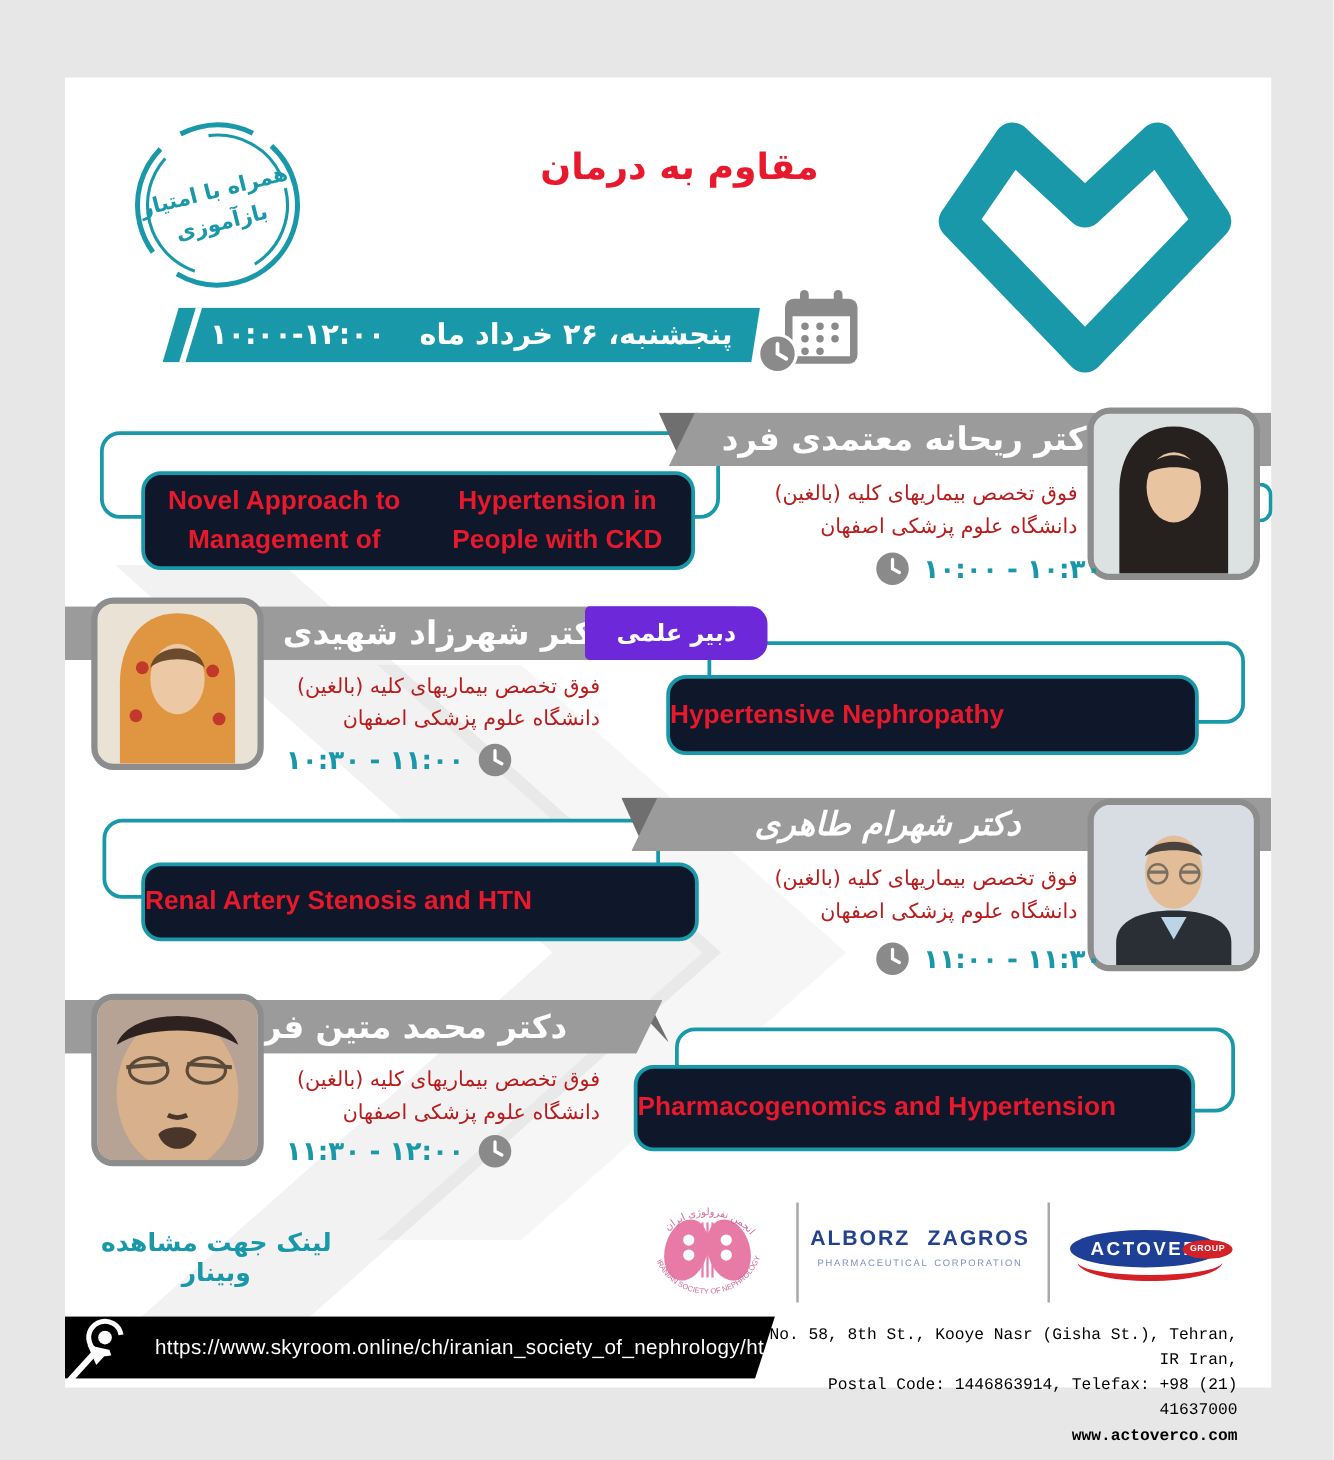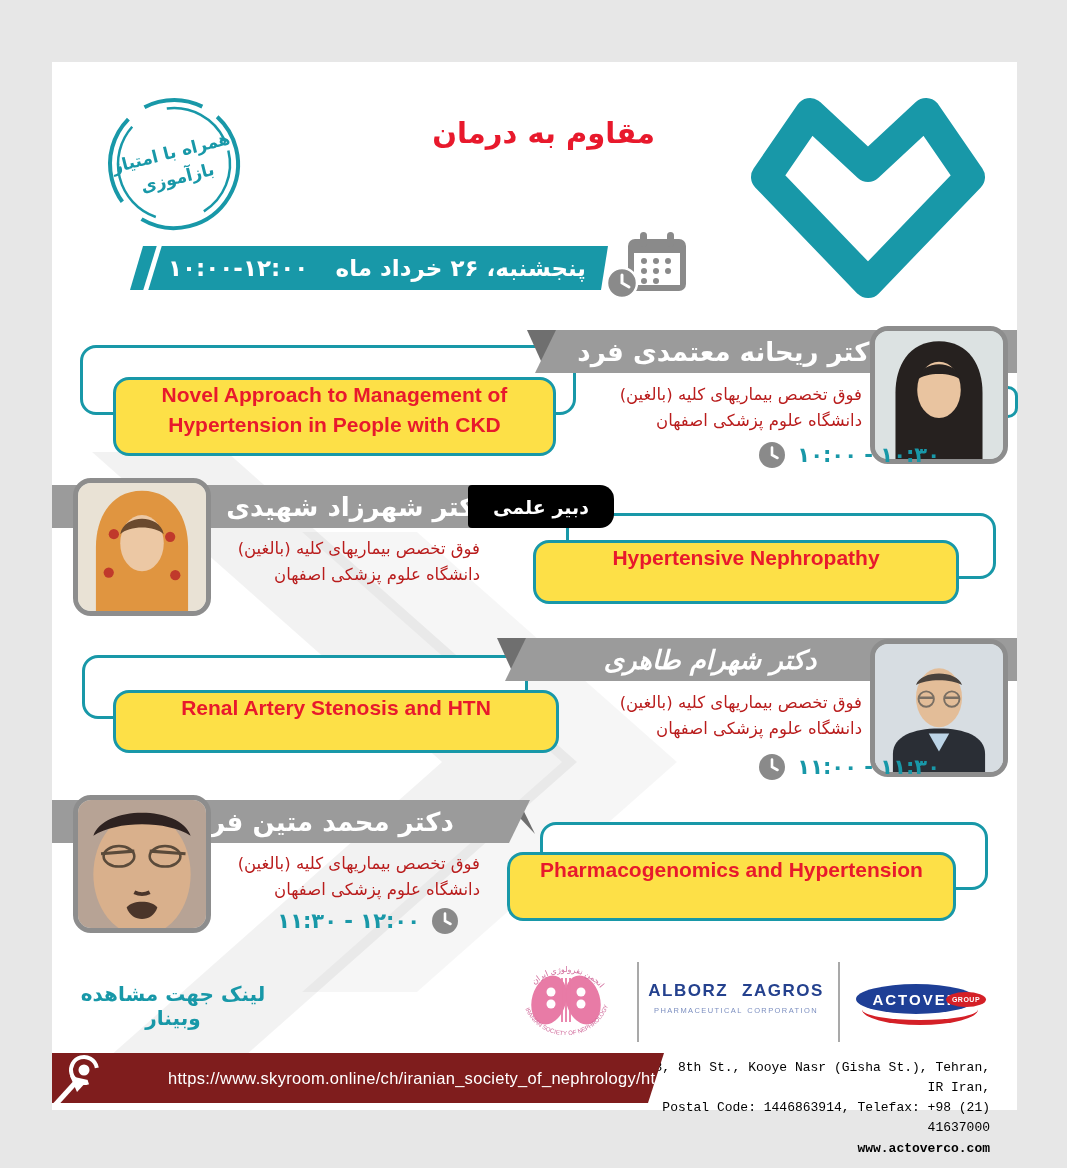--- a/index.html
+++ b/index.html
@@ -4,51 +4,51 @@
 <style>
   html,body{margin:0;padding:0;}
   .canvas{position:relative;width:1067px;height:1168px;background:#e7e7e7;overflow:hidden;
           font-family:"DejaVu Sans",sans-serif;}
   .card{position:absolute;left:52px;top:62px;width:965px;height:1048px;background:#ffffff;}
   .abs{position:absolute;}
   
   .wm{position:absolute;inset:0;z-index:0;}
   
   .boxOuter{position:absolute;background:#fff;border:3px solid #1898a8;border-radius:16px;z-index:2;}
-  .boxInner{position:absolute;background:#fde047;border:3px solid #1898a8;border-radius:16px;z-index:4;
-            display:flex;flex-direction:column;align-items:center;justify-content:flex-start;}
+  .boxInner{position:absolute;background:#0f172a;border:3px solid #1898a8;border-radius:16px;z-index:4;
+            display:flex;flex-direction:row;align-items:center;justify-content:space-between;}
   .talk{color:#e8192c;font-family:"Liberation Sans","DejaVu Sans",sans-serif;
         font-size:21px;font-weight:600;line-height:1.45;text-align:center;}
   .banner{position:absolute;background:#9b9b9b;z-index:3;display:flex;align-items:center;}
   .fold{position:absolute;background:#6f6f6f;z-index:2;}
   .bname{position:absolute;color:#fff;font-weight:bold;font-size:26px;text-align:center;direction:rtl;}
   .photo{position:absolute;width:128px;height:128px;border:5px solid #8d8d8d;border-radius:18px;
          overflow:hidden;z-index:5;background:#cfd6d6;}
   .photo svg{display:block;width:100%;height:100%;}
   .affil{position:absolute;direction:rtl;text-align:right;color:#b91c1c;font-size:16.5px;
          line-height:1.55;z-index:6;}
-  .timeRow{position:absolute;display:flex;align-items:center;justify-content:flex-end;gap:10px;
+  .timeRow{position:absolute;display:flex;align-items:center;justify-content:center;gap:10px;
            z-index:6;direction:ltr;}
   .timeTxt{color:#1898a8;font-weight:bold;font-size:21px;letter-spacing:2px;white-space:nowrap;}
-  .badge{position:absolute;background:#000000;border-radius:4px 14px 14px 4px;z-index:4;
+  .badge{position:absolute;background:#6d28d9;border-radius:4px 14px 14px 4px;z-index:4;
          display:flex;align-items:center;justify-content:center;color:#fff;font-weight:bold;
          font-size:19px;direction:rtl;}
   .notch{position:absolute;background:#fff;border:3px solid #1898a8;border-left:none;
          border-radius:0 10px 10px 0;z-index:2;}
   .titleBlock{position:absolute;text-align:right;direction:rtl;z-index:6;color:#e8192c;font-weight:bold;}
   .dateBanner{position:absolute;background:#1898a8;z-index:3;display:flex;align-items:center;
               direction:ltr;clip-path:polygon(13px 0,100% 0,calc(100% - 7px) 100%,0 100%);}
   .dateBanner .slash{position:absolute;left:20px;top:0;width:5px;height:100%;background:#fff;
               transform:skewX(-17deg);}
   .dateTxt{color:#fff;font-weight:bold;font-size:23px;}
   .footDiv{position:absolute;width:2px;background:#a9a9a9;z-index:6;}
   .addr{position:absolute;text-align:right;color:#000000;font-size:13px;line-height:1.55;
         font-family:Liberation Mono, monospace;z-index:6;margin-top:20px;}
-  .urlBanner{position:absolute;background:#7f1d1d;z-index:6;display:flex;align-items:center;
-             clip-path:polygon(0 0,100% 0,calc(100% - 16px) 100%,0 100%);padding-left:44px;}
+  .urlBanner{position:absolute;background:#000000;z-index:6;display:flex;align-items:center;
+             clip-path:polygon(0 0,100% 0,calc(100% - 16px) 100%,0 100%);}
   .urlTxt{color:#fff;font-size:16.5px;font-family:"Liberation Sans","DejaVu Sans",sans-serif;
           padding-left:72px;letter-spacing:.3px;}
   .linkLabel{position:absolute;color:#1898a8;font-weight:bold;font-size:20px;direction:rtl;
              text-align:center;z-index:6;}
   .alborz{position:absolute;z-index:6;font-family:"Liberation Sans","DejaVu Sans",sans-serif;
           color:#24418e;text-align:center;}
   .alborzRow{display:flex;align-items:center;justify-content:center;gap:7px;font-weight:bold;
              font-size:17px;letter-spacing:1.5px;}
   .alborzSub{display:flex;justify-content:space-between;font-size:7.5px;letter-spacing:1.4px;
              color:#7c8fc0;margin-top:2px;padding:0 4px;}
@@ -161,20 +161,27 @@
       <circle cx="24" cy="70" r="4" fill="#c0392b"></circle>
         <circle cx="76" cy="72" r="4" fill="#c0392b"></circle>
       <ellipse cx="50" cy="47" rx="17" ry="22" fill="#ecc8a4"></ellipse>
       <path d="M33,40 C36,24 64,24 67,40 C60,33 40,33 33,40 Z" fill="#6b4a2e"></path>
     </svg>
   </div>
   <div class="affil" style="left:215px;top:536px;width:265px;">
     <div>فوق تخصص بیماریهای کلیه (بالغین)</div>
     <div>دانشگاه علوم پزشکی اصفهان</div>
   </div>
+  <div class="timeRow" style="left:180px;top:593px;width:280px;">
+    <span class="timeTxt">۱۰:۳۰ - ۱۱:۰۰</span>
+    <svg width="30" height="30" viewBox="0 0 30 30">
+      <circle cx="15" cy="15" r="13" fill="#8a8a8a"></circle>
+      <path d="M15,7.5 L15,15 L20.5,18" fill="none" stroke="#ffffff" stroke-width="2.6" stroke-linecap="round"></path>
+    </svg>
+  </div>
   <div class="boxInner" style="left:533px;top:540px;width:420px;height:58px;">
     <div class="talk">Hypertensive Nephropathy</div>
   </div>
 
   <div class="boxOuter" style="left:82px;top:655px;width:440px;height:58px;"></div>
   <div class="fold" style="left:497px;top:638px;width:32px;height:34px;clip-path:polygon(0 0,100% 0,48% 100%);"></div>
   <div class="banner" style="left:505px;top:638px;width:512px;height:43px;clip-path:polygon(21px 0,100% 0,100% 100%,0 100%);font-style:italic;">
     <div class="bname" style="left:40px;width:330px;">دکتر شهرام طاهری</div>
   </div>
   <div class="photo" style="left:870px;top:639px;">

